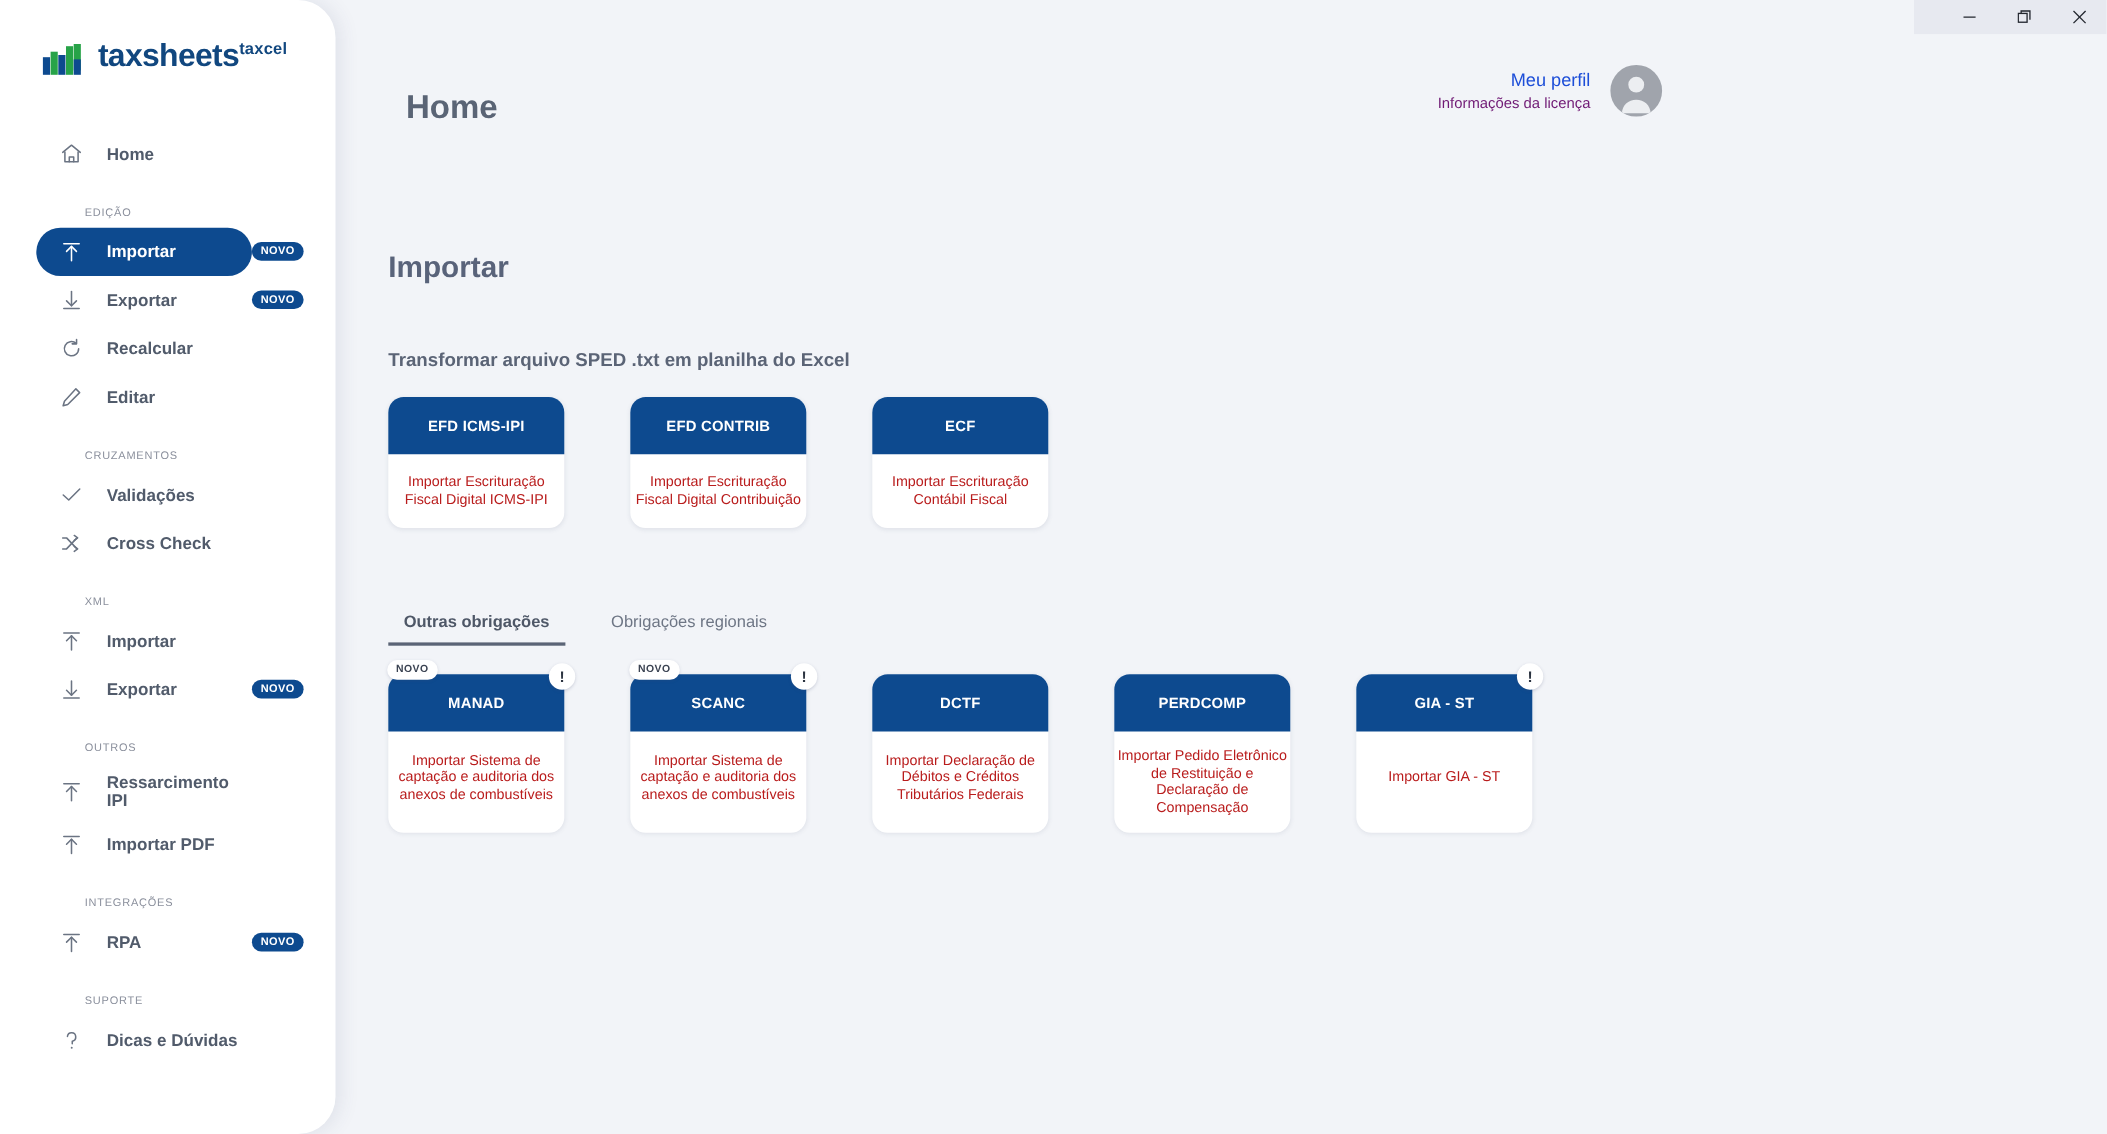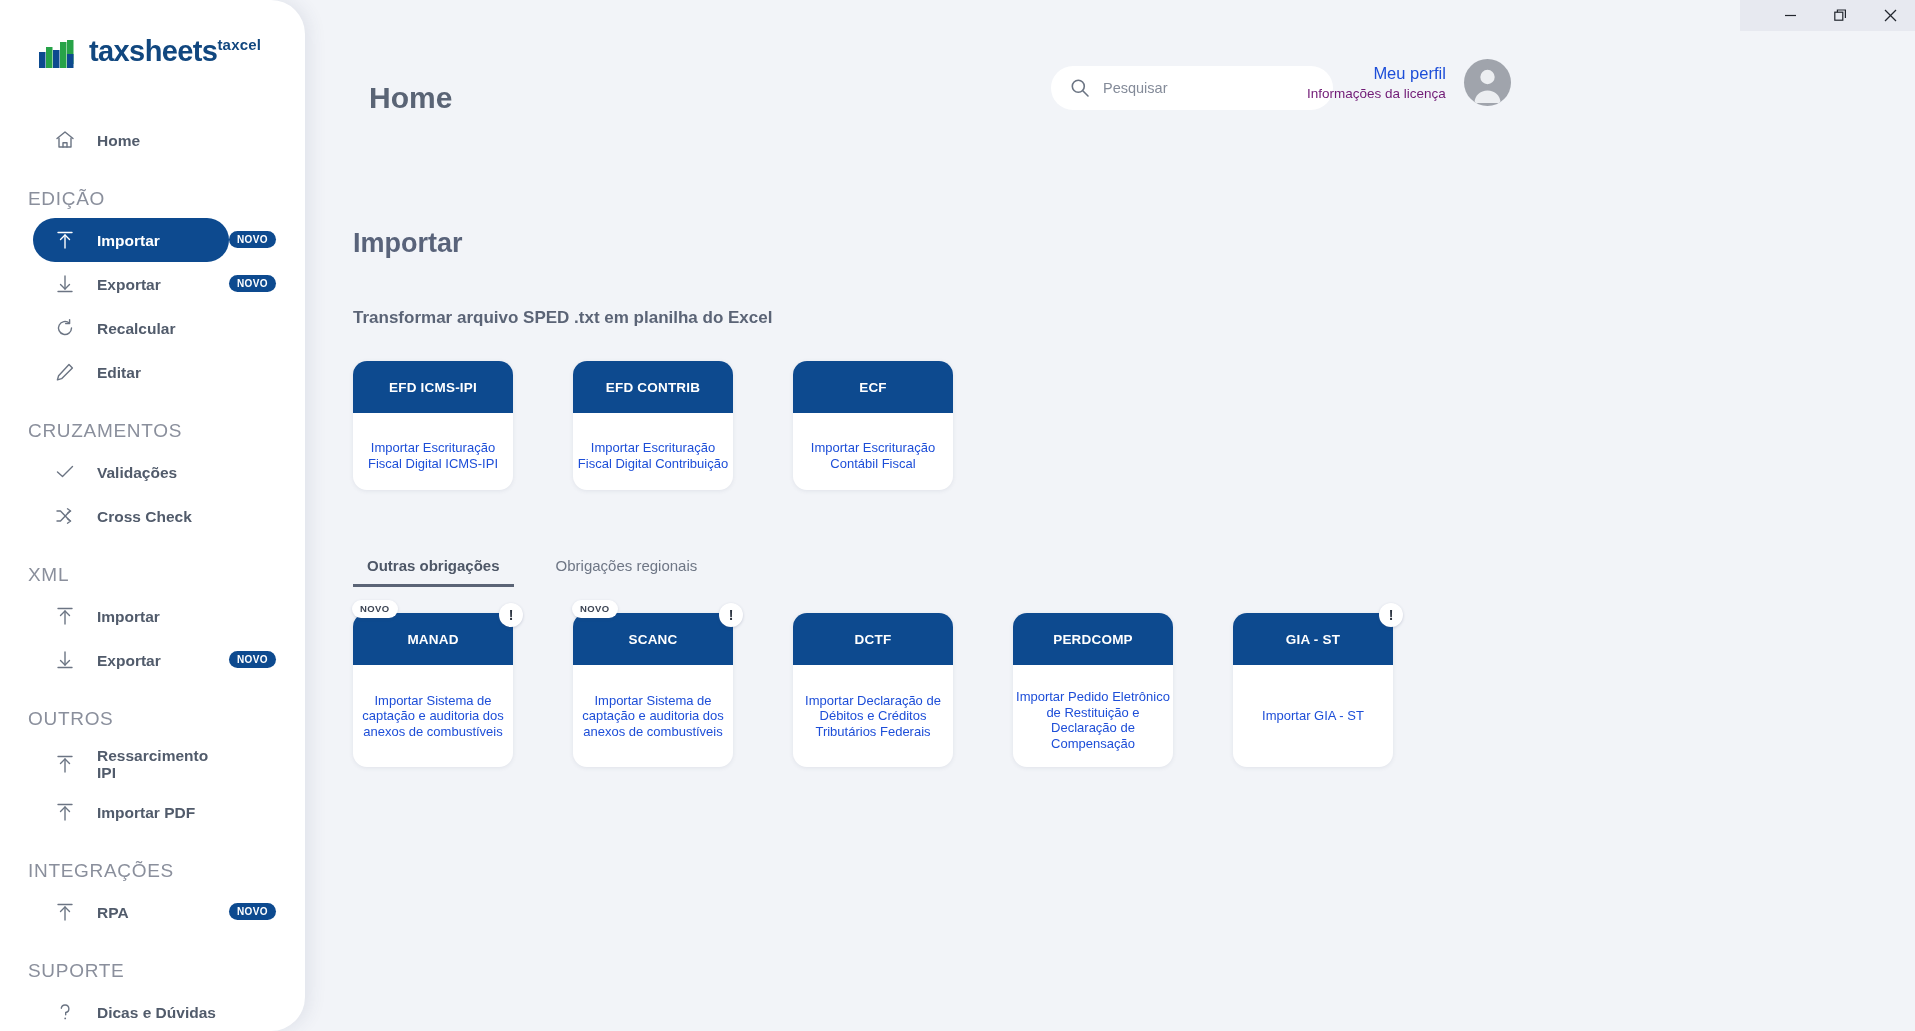--- a/index.html
+++ b/index.html
@@ -42,22 +42,22 @@
   #logo-word {
     font-size: 29px; font-weight: bold; color: #11477f;
     letter-spacing: -.6px; line-height: 30px;
   }
   #logo-sub {
     font-size: 15px; font-weight: bold; color: #11477f;
     text-align: right; line-height: 17px; letter-spacing: .2px;
   }
 
   .nav-section {
-    font-size: 19px; color: #8a8f9c; letter-spacing: .7px;
-    padding: 0 0 0 28px; margin-top: 26px; margin-bottom: 8px;
+    font-size: 10px; color: #8a8f9c; letter-spacing: .7px;
+    padding: 0 0 0 77px; margin-top: 26px; margin-bottom: 8px;
     text-transform: uppercase;
   }
   .nav-item {
     position: relative;
     display: flex; align-items: center;
     height: 44px;
     margin: 0 0 0 33px;
     padding-left: 19px;
     border-radius: 22px;
     width: 196px;
@@ -123,21 +123,21 @@
     overflow: hidden;
   }
 
   
   #main { position: absolute; left: 305px; top: 146px; right: 0; bottom: 0; }
   #section-title {
     position: absolute; left: 48px; top: 82px;
     font-size: 27px; font-weight: bold; color: #59637a;
   }
   #group-title {
-    position: absolute; left: 48px; top: 162px;
+    position: absolute; left: 48px; top: 172px;
     font-size: 17px; font-weight: bold; color: #5b6476;
   }
 
   .card-row { position: absolute; display: flex; gap: 60px; }
   #row-sped { left: 48px; top: 215px; }
   #row-other { left: 48px; top: 467px; }
 
   .card {
     position: relative;
     width: 160px;
@@ -147,21 +147,21 @@
   }
   .card-head {
     background: #0d4a8f; color: #fff;
     border-top-left-radius: 14px; border-top-right-radius: 14px;
     height: 52px;
     display: flex; align-items: center; justify-content: center;
     font-size: 13.5px; font-weight: bold; letter-spacing: .2px;
   }
   .card-body {
     padding: 14px 0 16px;
-    font-size: 13px; color: #1d4ed8; text-align: center; line-height: 15.5px; margin-top: 10px;
+    font-size: 13px; color: #b91c1c; text-align: center; line-height: 15.5px;
   }
   #row-sped .card-body { min-height: 67px; display:flex; align-items:center; justify-content:center; }
   #row-other .card-body { min-height: 84px; display:flex; align-items:center; justify-content:center; }
 
   .card-novo {
     position: absolute; left: -1px; top: -13px;
     background: #fff; color: #3b4352;
     font-size: 9.5px; font-weight: bold; letter-spacing: .4px;
     padding: 4px 8px; border-radius: 10px;
     line-height: 10px; z-index: 3;
@@ -373,29 +373,20 @@
   </div>
   <div class="nav-item" style="margin-top:32px;">
     
     
   </div>
 </div>
 
 <div id="header">
   <div id="page-title-h">Home</div>
 
-  <div id="search-box">
-    <span id="search-icon">
-      <svg width="22" height="22" viewBox="0 0 22 22" fill="none" stroke="currentColor" stroke-width="1.6" stroke-linecap="round">
-          <circle cx="9.3" cy="9.3" r="6"></circle>
-          <line x1="13.8" y1="13.8" x2="19" y2="19"></line>
-        </svg>
-    </span>
-    <input id="search-input" type="text" placeholder="Pesquisar" style="">
-  </div>
 
   <div id="profile">
     <div id="profile-text">
       <div id="profile-name">Meu perfil</div>
       <div id="profile-sub">Informações da licença</div>
     </div>
     <div id="avatar">
       <svg width="47" height="47" viewBox="0 0 47 47">
         <circle cx="23.5" cy="18" r="7.2" fill="#eceef1"></circle>
         <path d="M10.5 44c0-7.2 5.8-12.4 13-12.4S36.5 36.8 36.5 44z" fill="#eceef1"></path>

